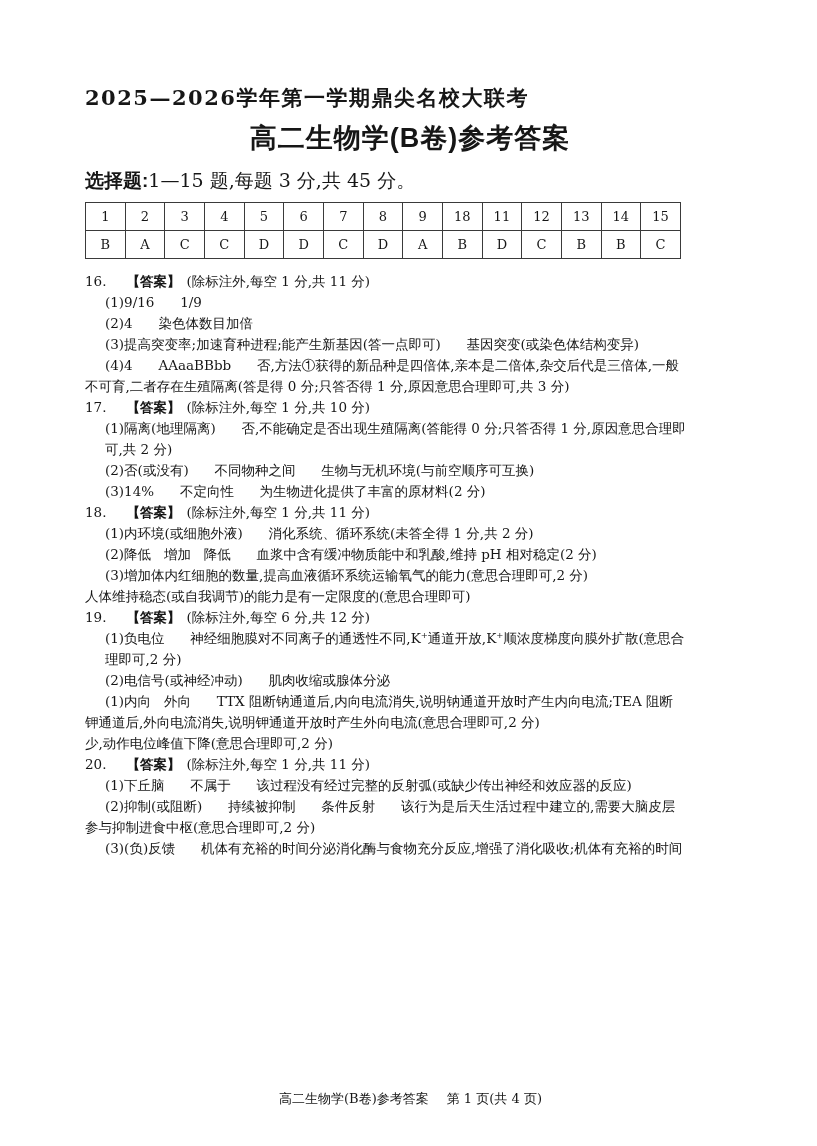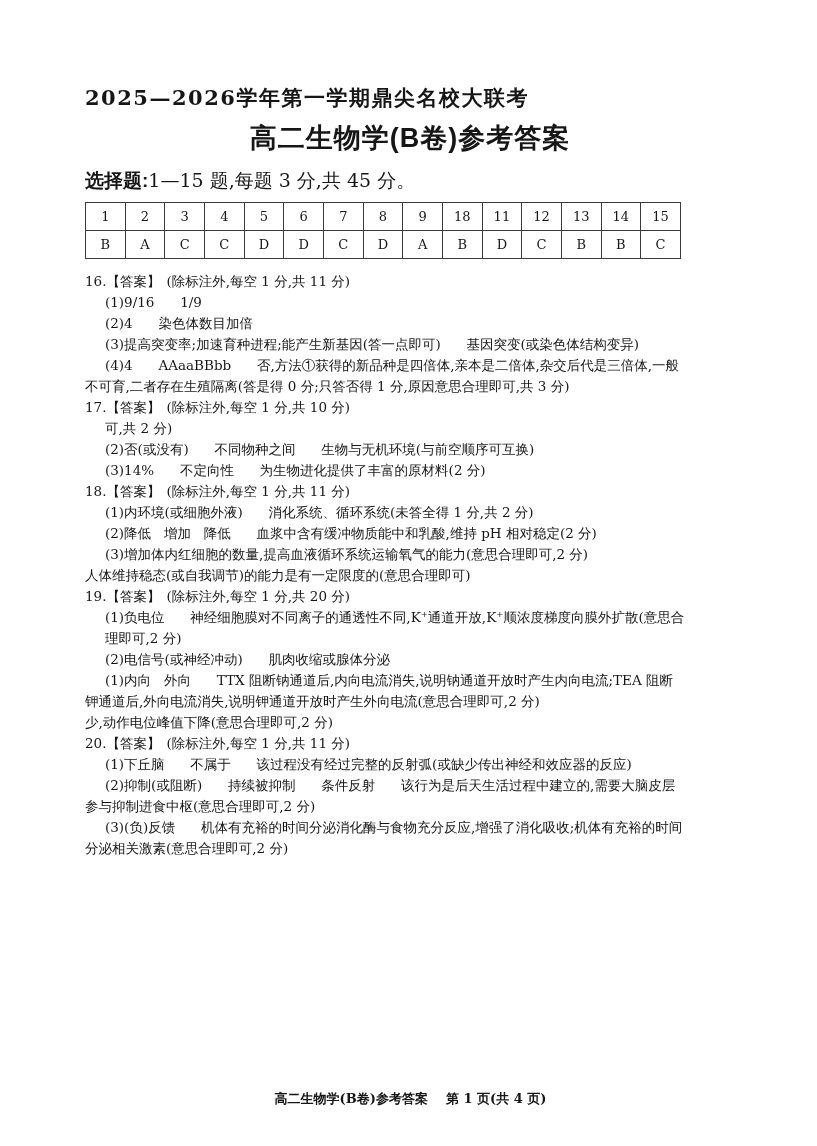--- a/index.html
+++ b/index.html
@@ -25,26 +25,26 @@
 
   table.answers { border-collapse: collapse; table-layout: fixed; width: 596px; margin-top: 8px; }
   table.answers td {
     border: 1px solid #3a3a3a; height: 28px; text-align: center;
     font-size: 13px; vertical-align: middle;
   }
 
   .sections { margin-top: 12px; font-size: 13.5px; line-height: 21px; }
   .line { white-space: pre-wrap; }
   .line.indent { padding-left: 20px; }
-  .sec-head .label { font-weight: 400; font-family: "Liberation Sans", "DejaVu Sans", sans-serif; }
+  .sec-head .label { font-weight: 700; font-family: "Liberation Sans", "DejaVu Sans", sans-serif; margin-left: 20px; }
   .sec-head .note { margin-left: 6px; }
 
   .footer {
     position: absolute; left: 4px; right: 0; bottom: 38px;
-    text-align: center; font-size: 13px; font-weight: bold;
+    text-align: center; font-size: 13px;
   }
   .footer .page-no { margin-left: 18px; }
 </style>
 </head>
 <body>
 
 <div class="page">
 
   <div class="title">2025—2026学年第一学期鼎尖名校大联考</div>
   <div class="subtitle">高二生物学(B卷)参考答案</div>
@@ -94,47 +94,47 @@
       <div>
         <div class="line sec-head"><span>16.</span><span class="label">【答案】</span><span class="note">(除标注外,每空 1 分,共 11 分)</span></div>
         <div class="line indent">(1)9/16      1/9</div>
         <div class="line indent">(2)4      染色体数目加倍</div>
         <div class="line indent">(3)提高突变率;加速育种进程;能产生新基因(答一点即可)      基因突变(或染色体结构变异)</div>
         <div class="line indent">(4)4      AAaaBBbb      否,方法①获得的新品种是四倍体,亲本是二倍体,杂交后代是三倍体,一般</div>
         <div class="line">不可育,二者存在生殖隔离(答是得 0 分;只答否得 1 分,原因意思合理即可,共 3 分)</div>
       </div>
       <div>
         <div class="line sec-head"><span>17.</span><span class="label">【答案】</span><span class="note">(除标注外,每空 1 分,共 10 分)</span></div>
+        <div class="line indent">(1)隔离(地理隔离)      否,不能确定是否出现生殖隔离(答能得 0 分;只答否得 1 分,原因意思合理即</div>
         <div class="line indent">可,共 2 分)</div>
         <div class="line indent">(2)否(或没有)      不同物种之间      生物与无机环境(与前空顺序可互换)</div>
         <div class="line indent">(3)14%      不定向性      为生物进化提供了丰富的原材料(2 分)</div>
       </div>
       <div>
         <div class="line sec-head"><span>18.</span><span class="label">【答案】</span><span class="note">(除标注外,每空 1 分,共 11 分)</span></div>
         <div class="line indent">(1)内环境(或细胞外液)      消化系统、循环系统(未答全得 1 分,共 2 分)</div>
         <div class="line indent">(2)降低   增加   降低      血浆中含有缓冲物质能中和乳酸,维持 pH 相对稳定(2 分)</div>
         <div class="line indent">(3)增加体内红细胞的数量,提高血液循环系统运输氧气的能力(意思合理即可,2 分)</div>
         <div class="line">人体维持稳态(或自我调节)的能力是有一定限度的(意思合理即可)</div>
       </div>
       <div>
-        <div class="line sec-head"><span>19.</span><span class="label">【答案】</span><span class="note">(除标注外,每空 1 分,共 20 分)</span></div>
+        <div class="line sec-head"><span>19.</span><span class="label">【答案】</span><span class="note">(除标注外,每空 6 分,共 12 分)</span></div>
         <div class="line indent">(1)负电位      神经细胞膜对不同离子的通透性不同,K⁺通道开放,K⁺顺浓度梯度向膜外扩散(意思合</div>
         <div class="line indent">理即可,2 分)</div>
         <div class="line indent">(2)电信号(或神经冲动)      肌肉收缩或腺体分泌</div>
         <div class="line indent">(1)内向   外向      TTX 阻断钠通道后,内向电流消失,说明钠通道开放时产生内向电流;TEA 阻断</div>
         <div class="line">钾通道后,外向电流消失,说明钾通道开放时产生外向电流(意思合理即可,2 分)</div>
         <div class="line">少,动作电位峰值下降(意思合理即可,2 分)</div>
       </div>
       <div>
         <div class="line sec-head"><span>20.</span><span class="label">【答案】</span><span class="note">(除标注外,每空 1 分,共 11 分)</span></div>
         <div class="line indent">(1)下丘脑      不属于      该过程没有经过完整的反射弧(或缺少传出神经和效应器的反应)</div>
         <div class="line indent">(2)抑制(或阻断)      持续被抑制      条件反射      该行为是后天生活过程中建立的,需要大脑皮层</div>
         <div class="line">参与抑制进食中枢(意思合理即可,2 分)</div>
         <div class="line indent">(3)(负)反馈      机体有充裕的时间分泌消化酶与食物充分反应,增强了消化吸收;机体有充裕的时间</div>
-        <div class="line">分泌相关激素(意思合理即可,2 分)</div>
       </div>
     </div>
 
   <div class="footer">
     <span>高二生物学(B卷)参考答案</span><span class="page-no">第 1 页(共 4 页)</span>
   </div>
 
 </div>
 
 </body></html>

